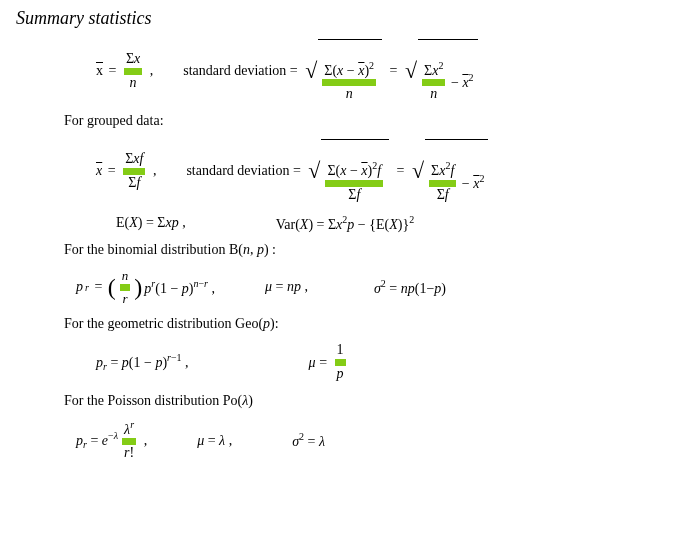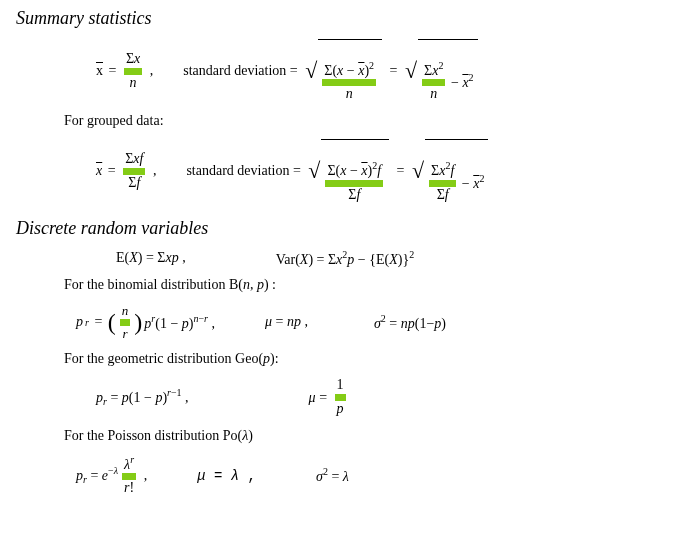--- a/index.html
+++ b/index.html
@@ -148,21 +148,20 @@
           <span class="frac">
             <span class="num">Σ<i>x</i><sup>2</sup><i>f</i></span>
             <span class="den">Σ<i>f</i></span>
           </span>
           <span>&nbsp;−&nbsp;<span style="text-decoration:overline;"><i>x</i></span><sup>2</sup></span>
         </span>
       </span>
     </div>
   </div>
 
-  <div class="section-title section-gap"><i>Discrete random variables</i></div>
 
   <div class="math-row" style="margin-left:100px;">
     <div class="math-item">
       <span>E(<i>X</i>)&nbsp;=&nbsp;Σ<i>xp</i>&nbsp;,</span>
     </div>
     <div class="math-item" style="margin-left:60px;">
       <span>Var(<i>X</i>)&nbsp;=&nbsp;Σ<i>x</i><sup>2</sup><i>p</i>&nbsp;−&nbsp;{E(<i>X</i>)}<sup>2</sup></span>
     </div>
   </div>
 
@@ -221,21 +220,21 @@
 
     <div class="math-item">
       <span><i>p</i><sub><i>r</i></sub>&nbsp;=&nbsp;<i>e</i><sup>−<i>λ</i></sup></span>
       <span class="frac" style="margin-left:2px;">
         <span class="num"><i>λ</i><sup><i>r</i></sup></span>
         <span class="den"><i>r</i>!</span>
       </span>
       <span>&nbsp;,</span>
     </div>
 
-    <div class="math-item" style="margin-left:20px;font-family:Liberation Mono, monospace;">
+    <div class="math-item" style="margin-left:20px;">
       <span><i>μ</i>&nbsp;=&nbsp;<i>λ</i>&nbsp;,</span>
     </div>
 
     <div class="math-item" style="margin-left:30px;">
       <span><i>σ</i><sup>2</sup>&nbsp;=&nbsp;<i>λ</i></span>
     </div>
   </div>
 
 </div>
 

